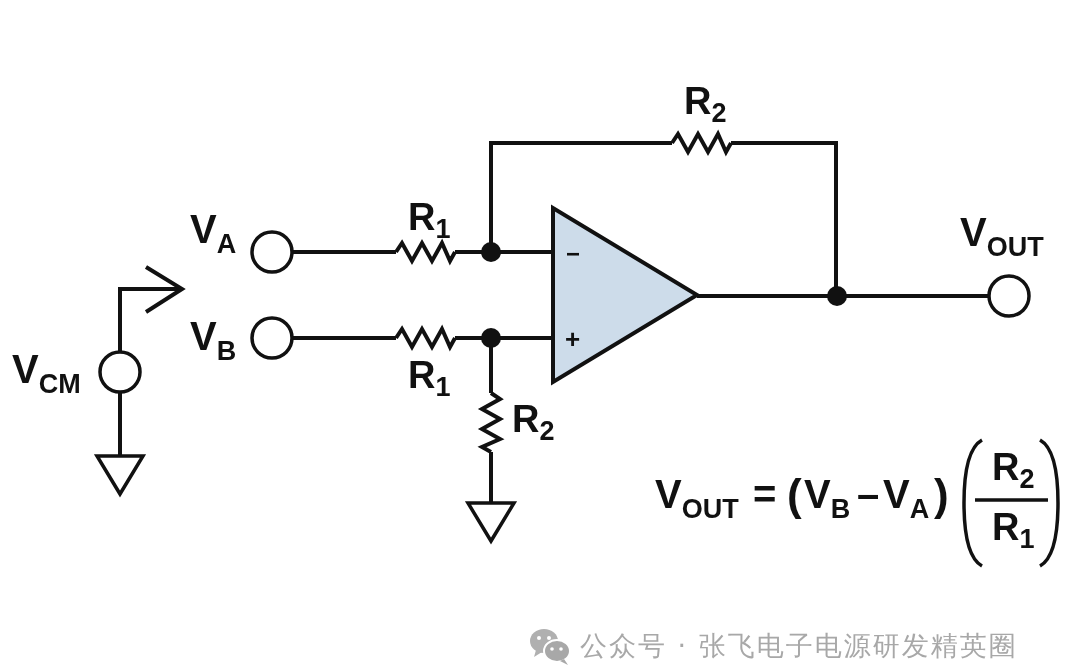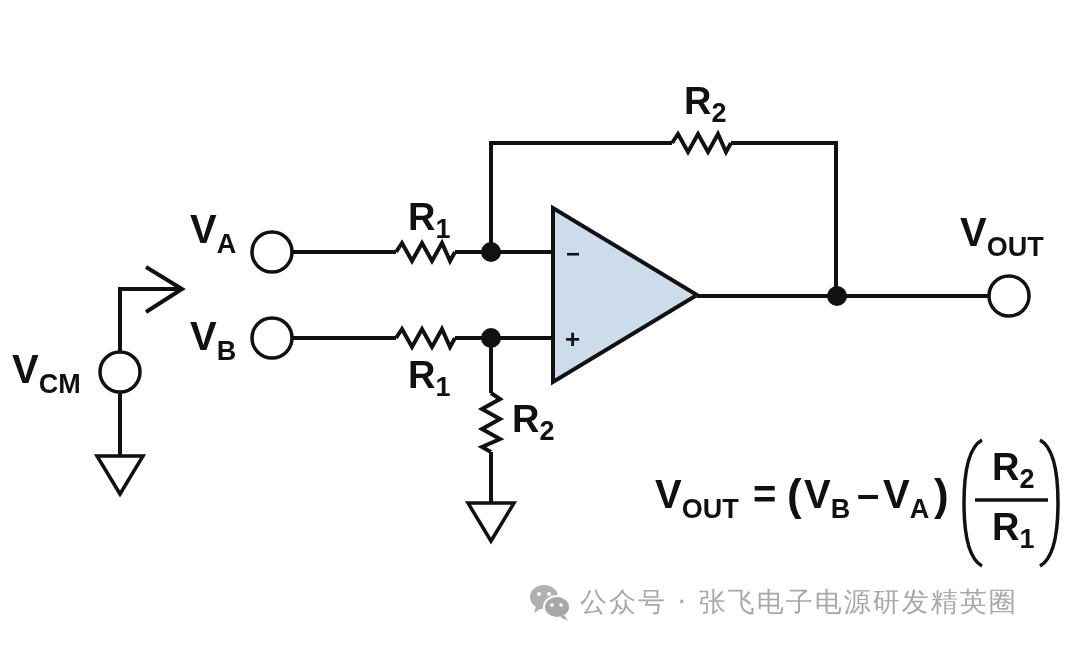--- a/index.html
+++ b/index.html
@@ -4,21 +4,21 @@
 <style>
   html, body { margin: 0; padding: 0; background: #ffffff; }
   body { width: 1080px; height: 667px; position: relative; overflow: hidden; font-family: "Liberation Sans", sans-serif; }
   #diagram { position: absolute; left: 0; top: 0; }
   .lbl { font-family: "Liberation Sans", sans-serif; font-weight: bold; fill: #111; }
   .wire { stroke: #111; stroke-width: 4; fill: none; stroke-linejoin: miter; }
   .thin { stroke: #111; stroke-width: 3.5; fill: none; }
   .term { stroke: #111; stroke-width: 3.5; fill: #fff; }
   .dot { fill: #111; }
   .opamp { fill: #cddcea; stroke: #111; stroke-width: 4; stroke-linejoin: miter; }
-  .watermark { position: absolute; left: 528px; top: 580px; height: 44px; display: flex; align-items: center; gap: 8px; color: #a8a8a8; font-family: "DejaVu Sans", sans-serif; font-size: 27px; letter-spacing: 2px; }
+  .watermark { position: absolute; left: 528px; top: 624px; height: 44px; display: flex; align-items: center; gap: 8px; color: #a8a8a8; font-family: "DejaVu Sans", sans-serif; font-size: 27px; letter-spacing: 2px; }
   .wm-icon { width: 44px; height: 40px; }
 </style>
 </head>
 <body>
 
 <svg id="diagram" width="1080" height="667" viewBox="0 0 1080 667">
 
   <polyline class="wire" points="491,252 491,143 672,143"></polyline>
   <polyline class="wire" points="731,143 836,143 836,296"></polyline>
 

